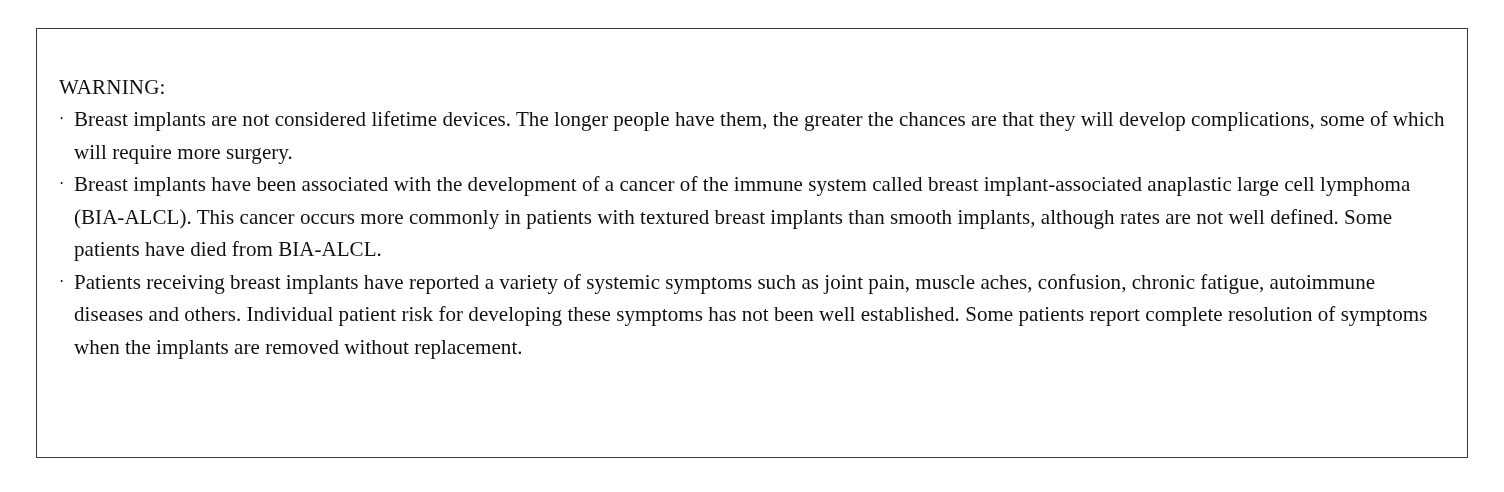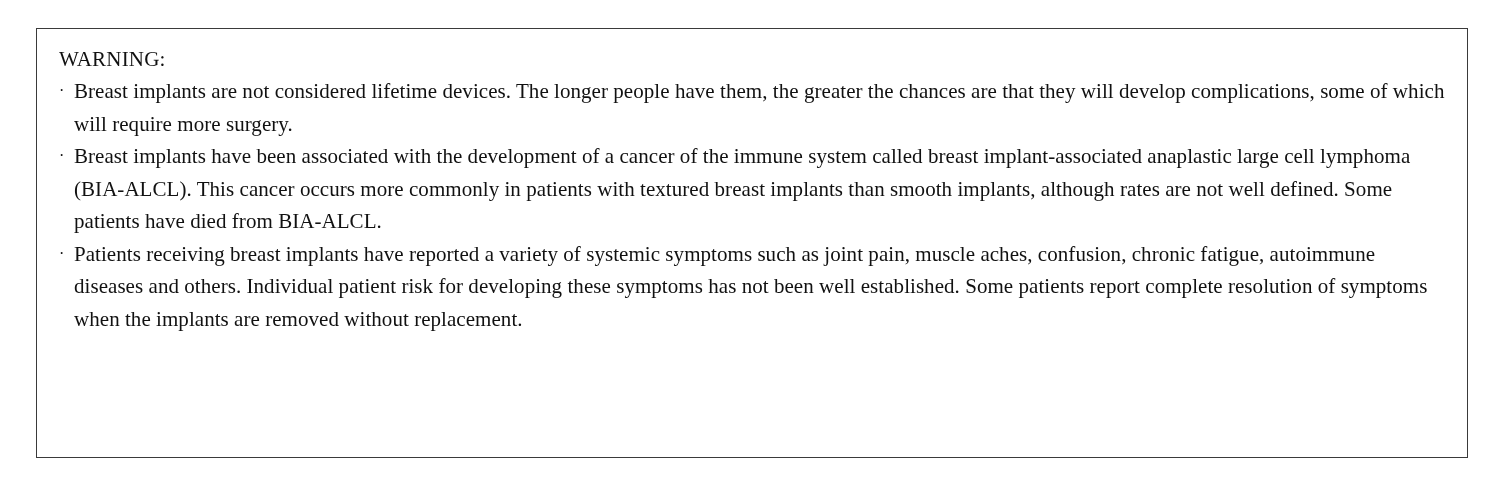--- a/index.html
+++ b/index.html
@@ -29,20 +29,21 @@
     box-sizing: border-box;
     border: 1px solid #3a3a3a;
     background: #ffffff;
     padding: 14px 22px 10px 22px;
   }
   .warning-title {
     font-size: 21px;
     line-height: 32px;
     letter-spacing: 0.2px;
     color: #111111;
+    margin-top: 28px;
   }
   .bullet-list {
     margin: 0;
     padding: 0;
     list-style: none;
   }
   .bullet-item {
     position: relative;
     font-size: 21px;
     line-height: 32.5px;

